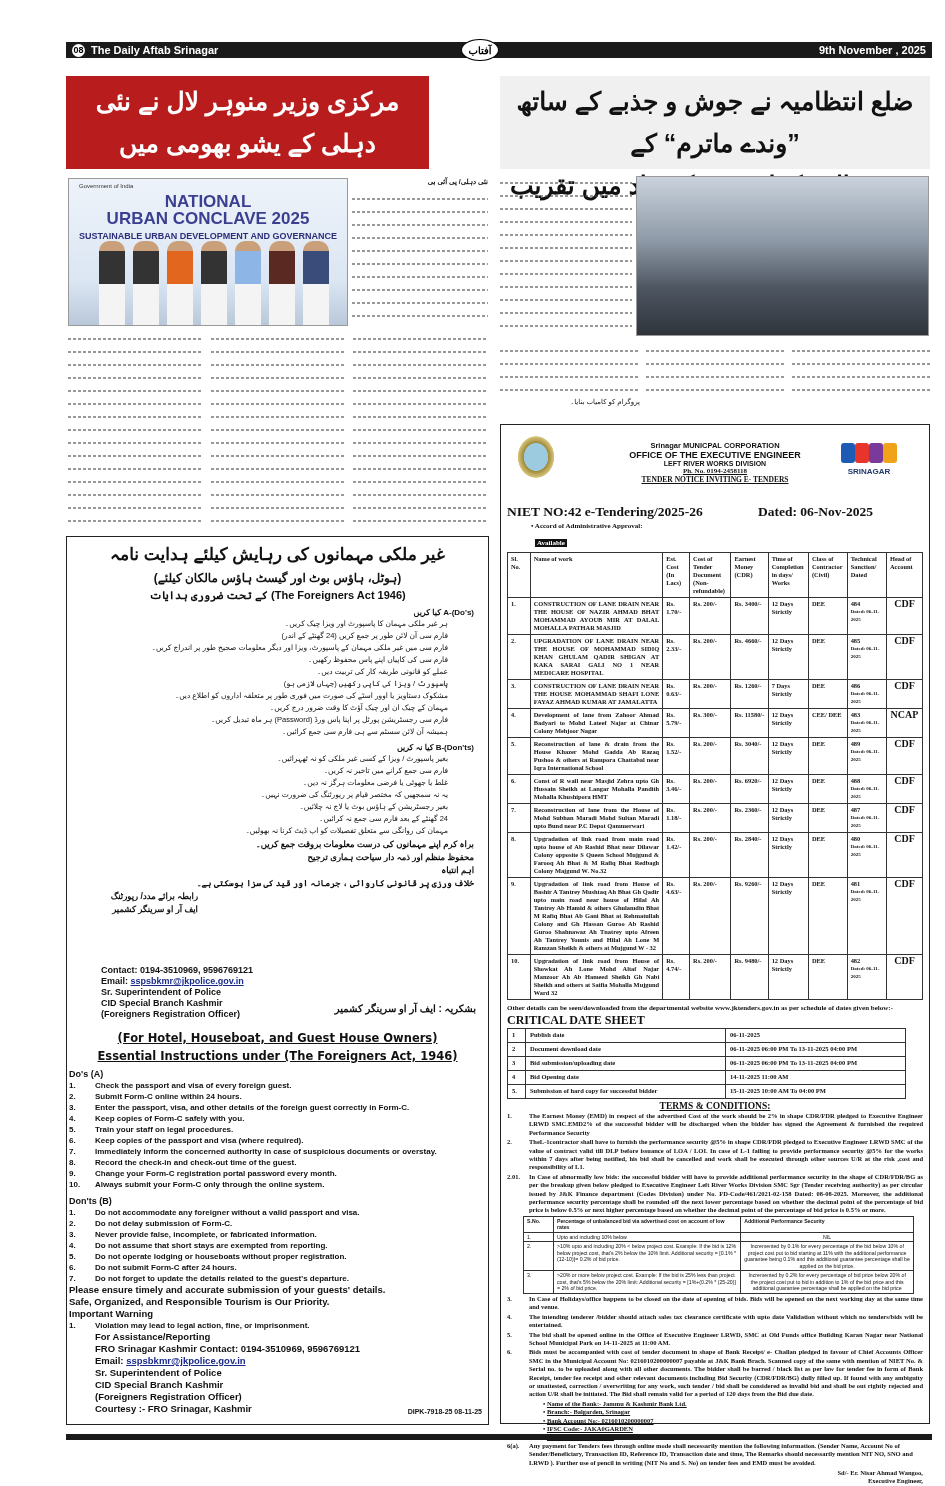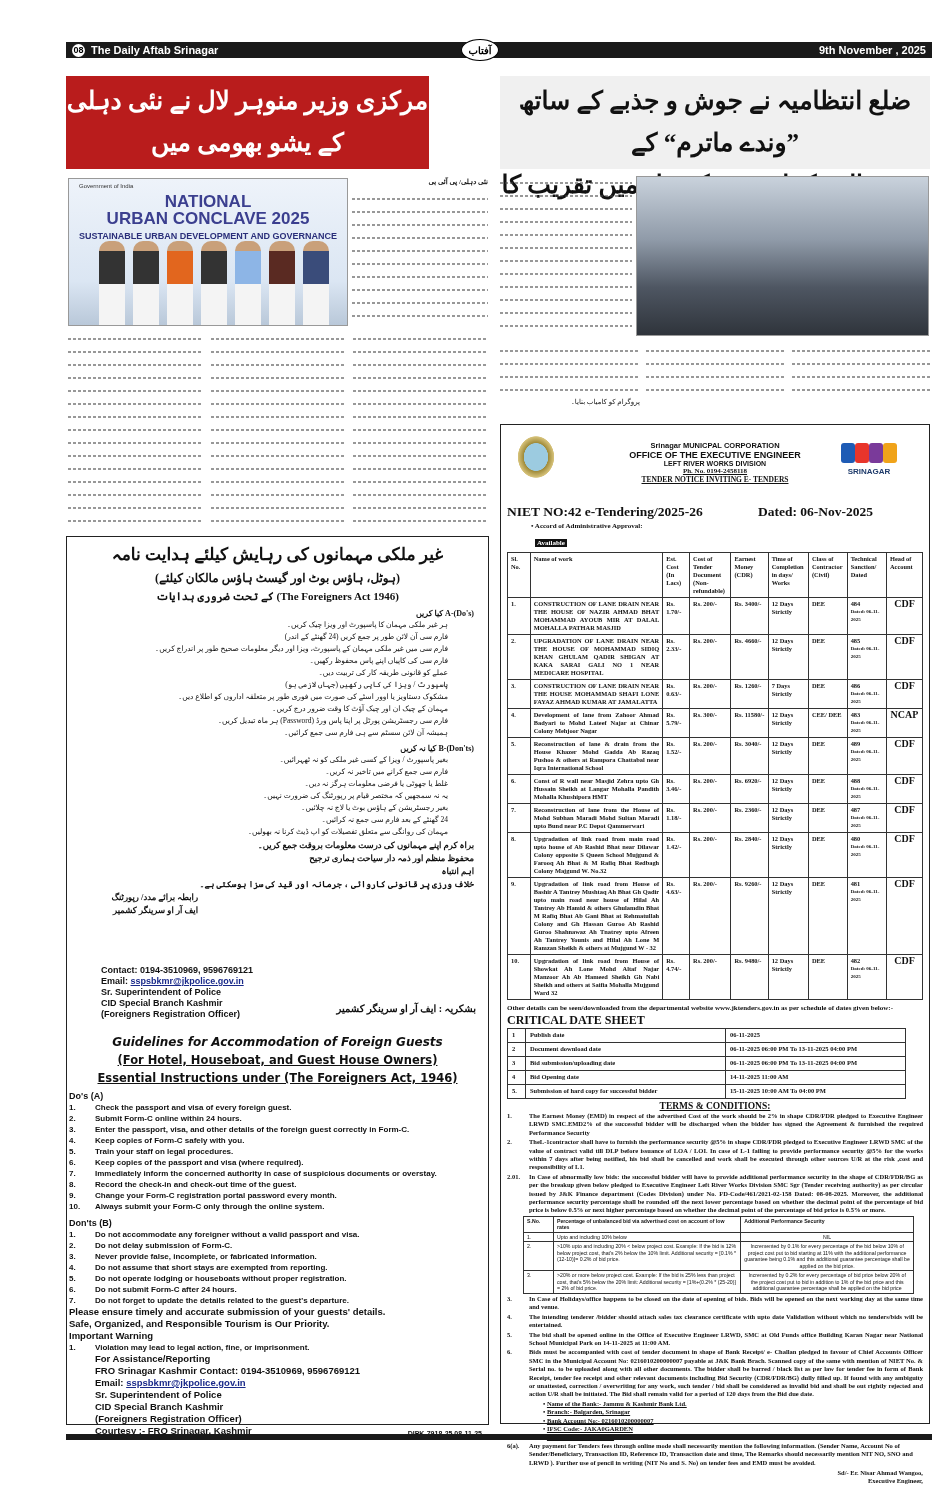--- a/index.html
+++ b/index.html
@@ -1,20 +1,20 @@
 <!DOCTYPE html>
 <html><head>
 <meta charset="utf-8">
 <style>
 *{box-sizing:border-box;margin:0;padding:0}
 body{width:945px;height:1486px;background:#fff;font-family:"Liberation Serif",serif;color:#111;position:relative;overflow:hidden}
 .hdr{position:absolute;left:66px;top:42px;width:866px;height:16px;background:#1a1a1a;color:#fff;display:flex;align-items:center;justify-content:space-between;padding:0 6px;font-family:"Liberation Sans",sans-serif;font-weight:bold;font-size:11px}
 .hdr .pg{display:inline-flex;align-items:center;justify-content:center;width:13px;height:13px;border-radius:50%;background:#fff;color:#000;font-size:9px;margin-right:6px}
 .hdr .logo{position:absolute;left:395px;top:-3px;width:38px;height:22px;border-radius:50%;background:#fff;color:#000;font-size:10px;display:flex;align-items:center;justify-content:center;border:1px solid #000}
-.rtl{direction:rtl;font-family:Liberation Serif, serif}
+.rtl{direction:rtl;font-family:Liberation Sans, sans-serif}
 .headL{position:absolute;left:66px;top:76px;width:363px;height:93px;background:#b91c1c;color:#fff;text-align:center;font-size:25px;font-weight:bold;line-height:42px;padding-top:4px}
 .headR{position:absolute;left:500px;top:76px;width:430px;height:93px;background:#f0f0f0;color:#111;text-align:center;font-size:25px;font-weight:bold;line-height:42px;padding-top:4px}
 .photoL{position:absolute;left:68px;top:178px;width:280px;height:148px;background:linear-gradient(#eef3fa,#dbe6f3 70%,#b9c8d9);border:1px solid #999;overflow:hidden}
 .photoL .t1{position:absolute;left:10px;top:4px;font-size:6px;color:#333;font-family:"Liberation Sans",sans-serif}
 .photoL .t2{position:absolute;left:0;right:0;top:14px;text-align:center;font-family:"Liberation Sans",sans-serif;font-weight:bold;color:#3b3f8f;font-size:17px;line-height:17px}
 .photoL .t3{position:absolute;left:10px;top:52px;font-family:"Liberation Sans",sans-serif;font-weight:bold;color:#2b2f7a;font-size:9px}
 .people{position:absolute;left:30px;top:62px;display:flex;gap:8px}
 .person{width:26px;height:86px;border-radius:10px 10px 2px 2px;background:linear-gradient(#c9a07a 0 12%,#333 12% 50%,#f4f4f4 50%)}
 .colText{position:absolute;font-size:7px;line-height:11px;color:#222;text-align:justify;overflow:hidden}
 .colText .ln{height:11px;border-bottom:1px dotted transparent;background:repeating-linear-gradient(90deg,#444 0 3px,transparent 3px 5px);background-size:100% 2px;background-repeat:no-repeat;background-position:0 6px;opacity:.55;margin-bottom:2px}
@@ -219,21 +219,20 @@
   <div style="position:relative;height:64px">
     <div style="position:absolute;left:0;top:2px">
       <div class="c">Contact: 0194-3510969, 9596769121</div>
       <div class="c"><span>Email:</span> <a>sspsbkmr@jkpolice.gov.in</a></div>
       <div class="c">Sr. Superintendent of Police</div>
       <div class="c">CID Special Branch Kashmir</div>
       <div class="c">(Foreigners Registration Officer)</div>
     </div>
     <div class="rtl" style="position:absolute;right:12px;top:40px;font-size:10px;font-weight:bold">بشکریہ : ایف آر او سرینگر کشمیر</div>
   </div>
-  <div class="gtitle">Guidelines for Accommodation of Foreign Guests</div>
   <div class="gsub">(For Hotel, Houseboat, and Guest House Owners)</div>
   <div class="gsub">Essential Instructions under (The Foreigners Act, 1946)</div>
   <div class="secE">Do's (A)</div>
   <div>
     <div class="liE">
         <span class="n">1.</span>
         <span>Check the passport and visa of every foreign guest.</span>
       </div>
     <div class="liE">
         <span class="n">2.</span>

